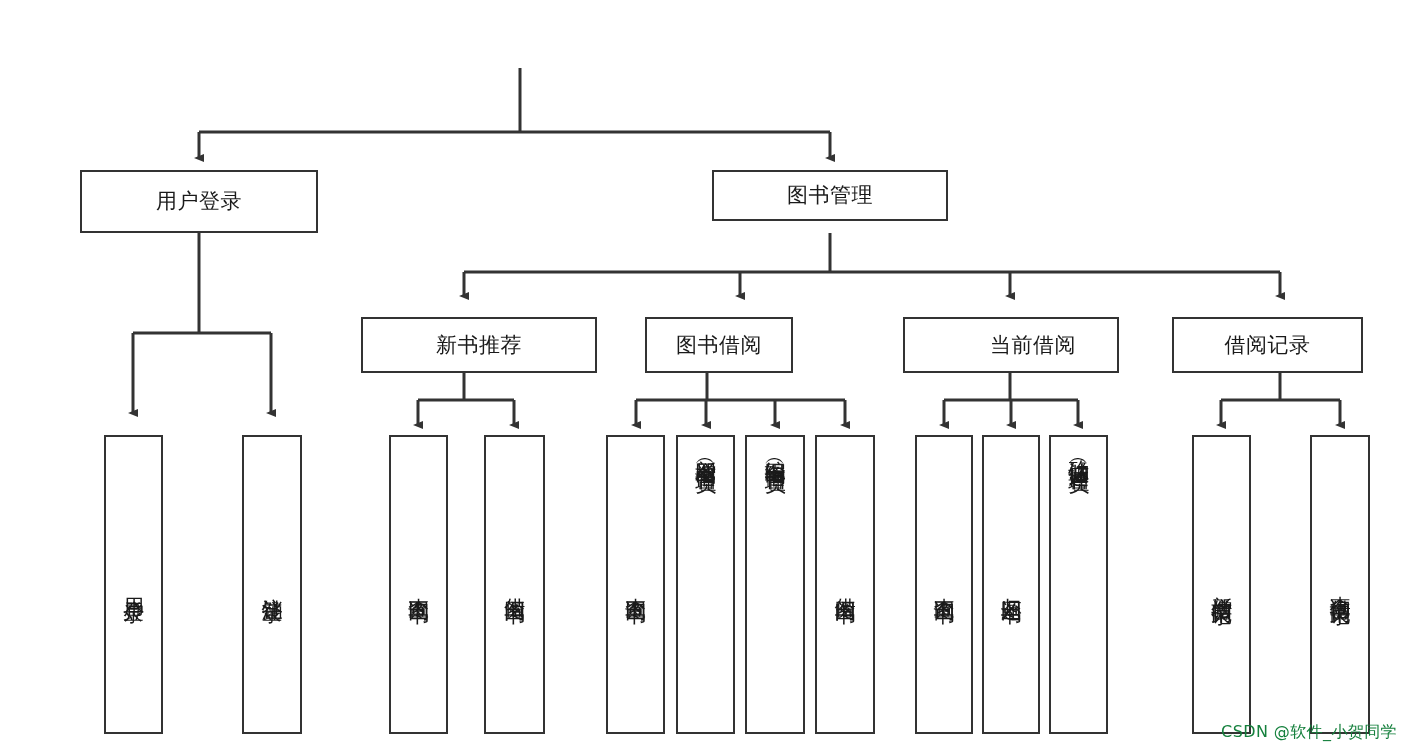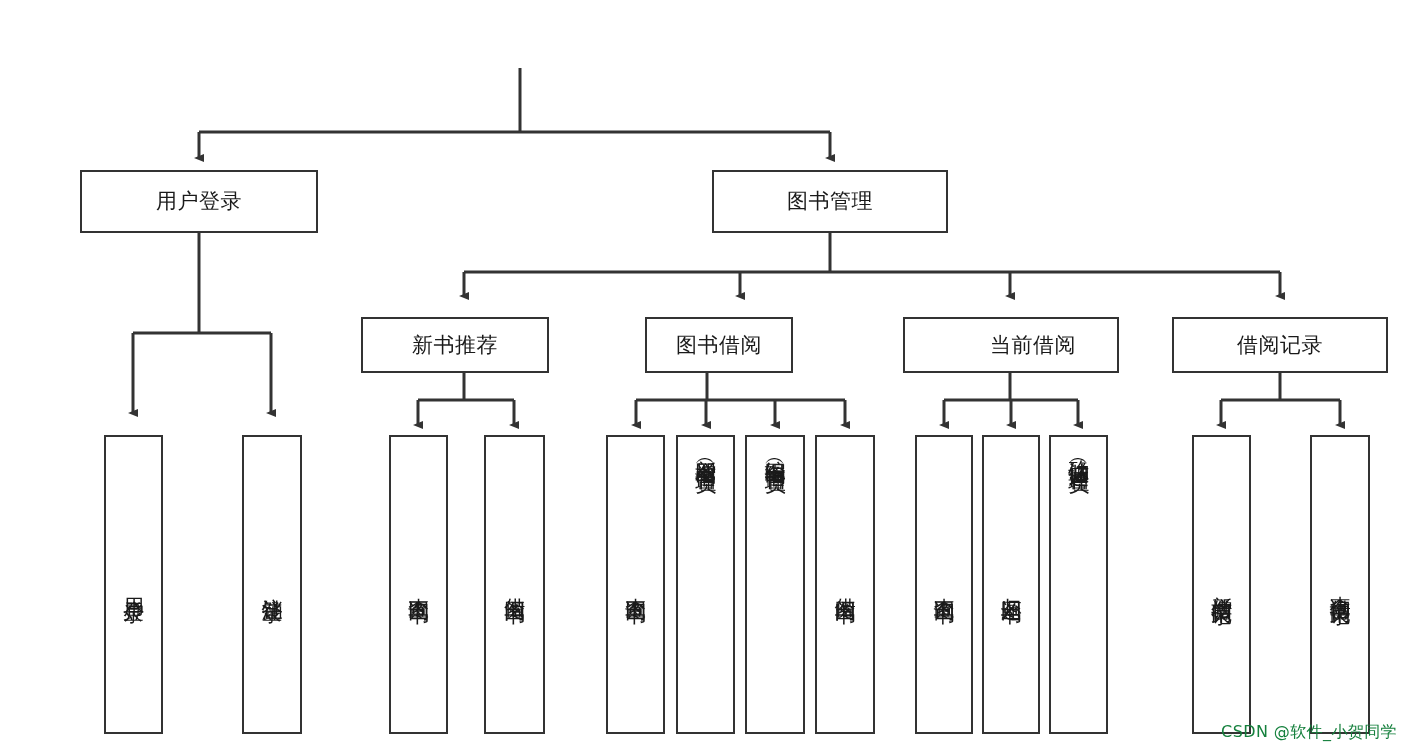--- a/index.html
+++ b/index.html
@@ -127,37 +127,37 @@
       <path d="M1221,400 L1221,425" marker-end="url(#arrow)"></path>
       <path d="M1340,400 L1340,425" marker-end="url(#arrow)"></path>
     </g>
   </svg>
 
 
   <div class="node" style="left:80px; top:170px; width:238px; height:63px;">
     <span class="node-label">用户登录</span>
   </div>
 
-  <div class="node" style="left:712px; top:170px; width:236px; height:63px;">
+  <div class="node" style="left:712px; top:170px; width:236px; height:51px;">
     <span class="node-label">图书管理</span>
   </div>
 
-  <div class="node" style="left:361px; top:317px; width:188px; height:56px;">
+  <div class="node" style="left:361px; top:317px; width:236px; height:56px;">
     <span class="node-label">新书推荐</span>
   </div>
 
   <div class="node" style="left:633px; top:317px; width:148px; height:56px;margin-left:12px;">
     <span class="node-label">图书借阅</span>
   </div>
 
   <div class="node" style="left:903px; top:317px; width:216px; height:56px;padding-left:44px;">
     <span class="node-label">当前借阅</span>
   </div>
 
-  <div class="node" style="left:1172px; top:317px; width:216px; height:56px;">
+  <div class="node" style="left:1172px; top:317px; width:191px; height:56px;">
     <span class="node-label">借阅记录</span>
   </div>
 
   <div class="node vertical centered" style="left:104px; top:435px; width:59px; height:299px;">
     <span class="node-label">用户登录</span>
   </div>
 
   <div class="node vertical centered" style="left:242px; top:435px; width:60px; height:299px;">
     <span class="node-label">注销登录</span>
   </div>

